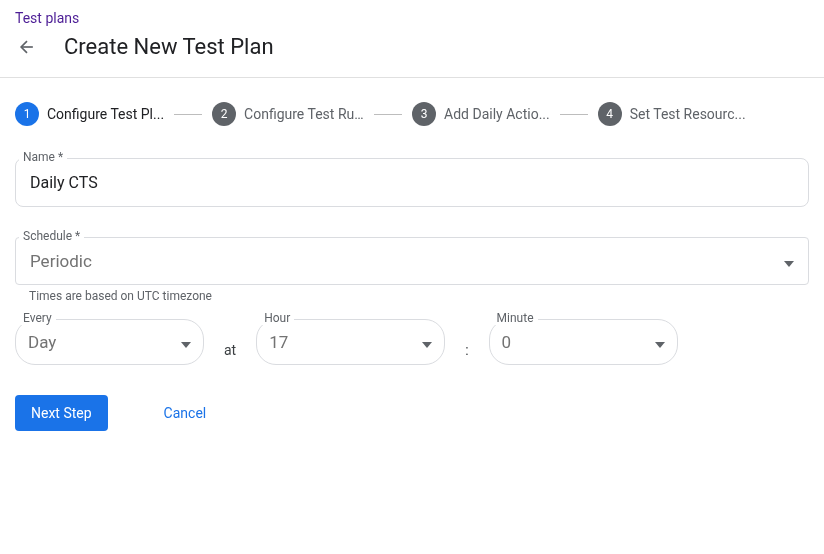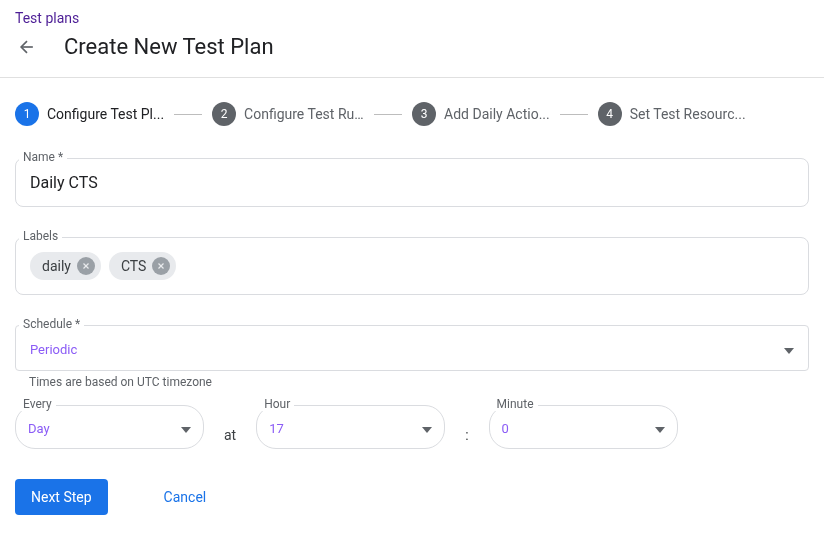--- a/index.html
+++ b/index.html
@@ -119,22 +119,22 @@
       display: flex;
       align-items: center;
       min-height: 46px;
       gap: 8px;
       flex-wrap: wrap;
     }
     .field-select-box {
       border: 1px solid #dadce0;
       border-radius: 4px;
       padding: 13px 14px;
-      font-size: 13px;
-      color: #8b5cf6;
+      font-size: 17px;
+      color: #737373;
       display: flex;
       align-items: flex-end;
       justify-content: space-between;
       min-height: 46px;
     }
     .chip {
       display: inline-flex;
       align-items: center;
       background: #e8eaed;
       border-radius: 16px;
@@ -249,43 +249,20 @@
     </div>
   </div>
 
   <div class="field-wrap">
     <div class="field-label">Name *</div>
     <div class="field-input-box">
       <span>Daily CTS</span>
     </div>
   </div>
 
-  <div class="field-wrap">
-    <div class="field-label">Labels</div>
-    <div class="field-input-box">
-      <span class="chip">
-        <span>daily</span>
-        <span class="chip-remove">
-          <svg width="10" height="10" viewBox="0 0 24 24" fill="none" stroke="currentColor" stroke-width="3">
-              <line x1="18" y1="6" x2="6" y2="18"></line>
-              <line x1="6" y1="6" x2="18" y2="18"></line>
-            </svg>
-        </span>
-      </span>
-      <span class="chip">
-        <span>CTS</span>
-        <span class="chip-remove">
-          <svg width="10" height="10" viewBox="0 0 24 24" fill="none" stroke="currentColor" stroke-width="3">
-              <line x1="18" y1="6" x2="6" y2="18"></line>
-              <line x1="6" y1="6" x2="18" y2="18"></line>
-            </svg>
-        </span>
-      </span>
-    </div>
-  </div>
 
   <div class="field-wrap tight">
     <div class="field-label">Schedule *</div>
     <div class="field-select-box">
       <span>Periodic</span>
       <span class="dropdown-arrow">
         <svg width="10" height="6" viewBox="0 0 10 6" fill="currentColor">
             <path d="M0 0 L10 0 L5 6 Z"></path>
           </svg>
       </span>

